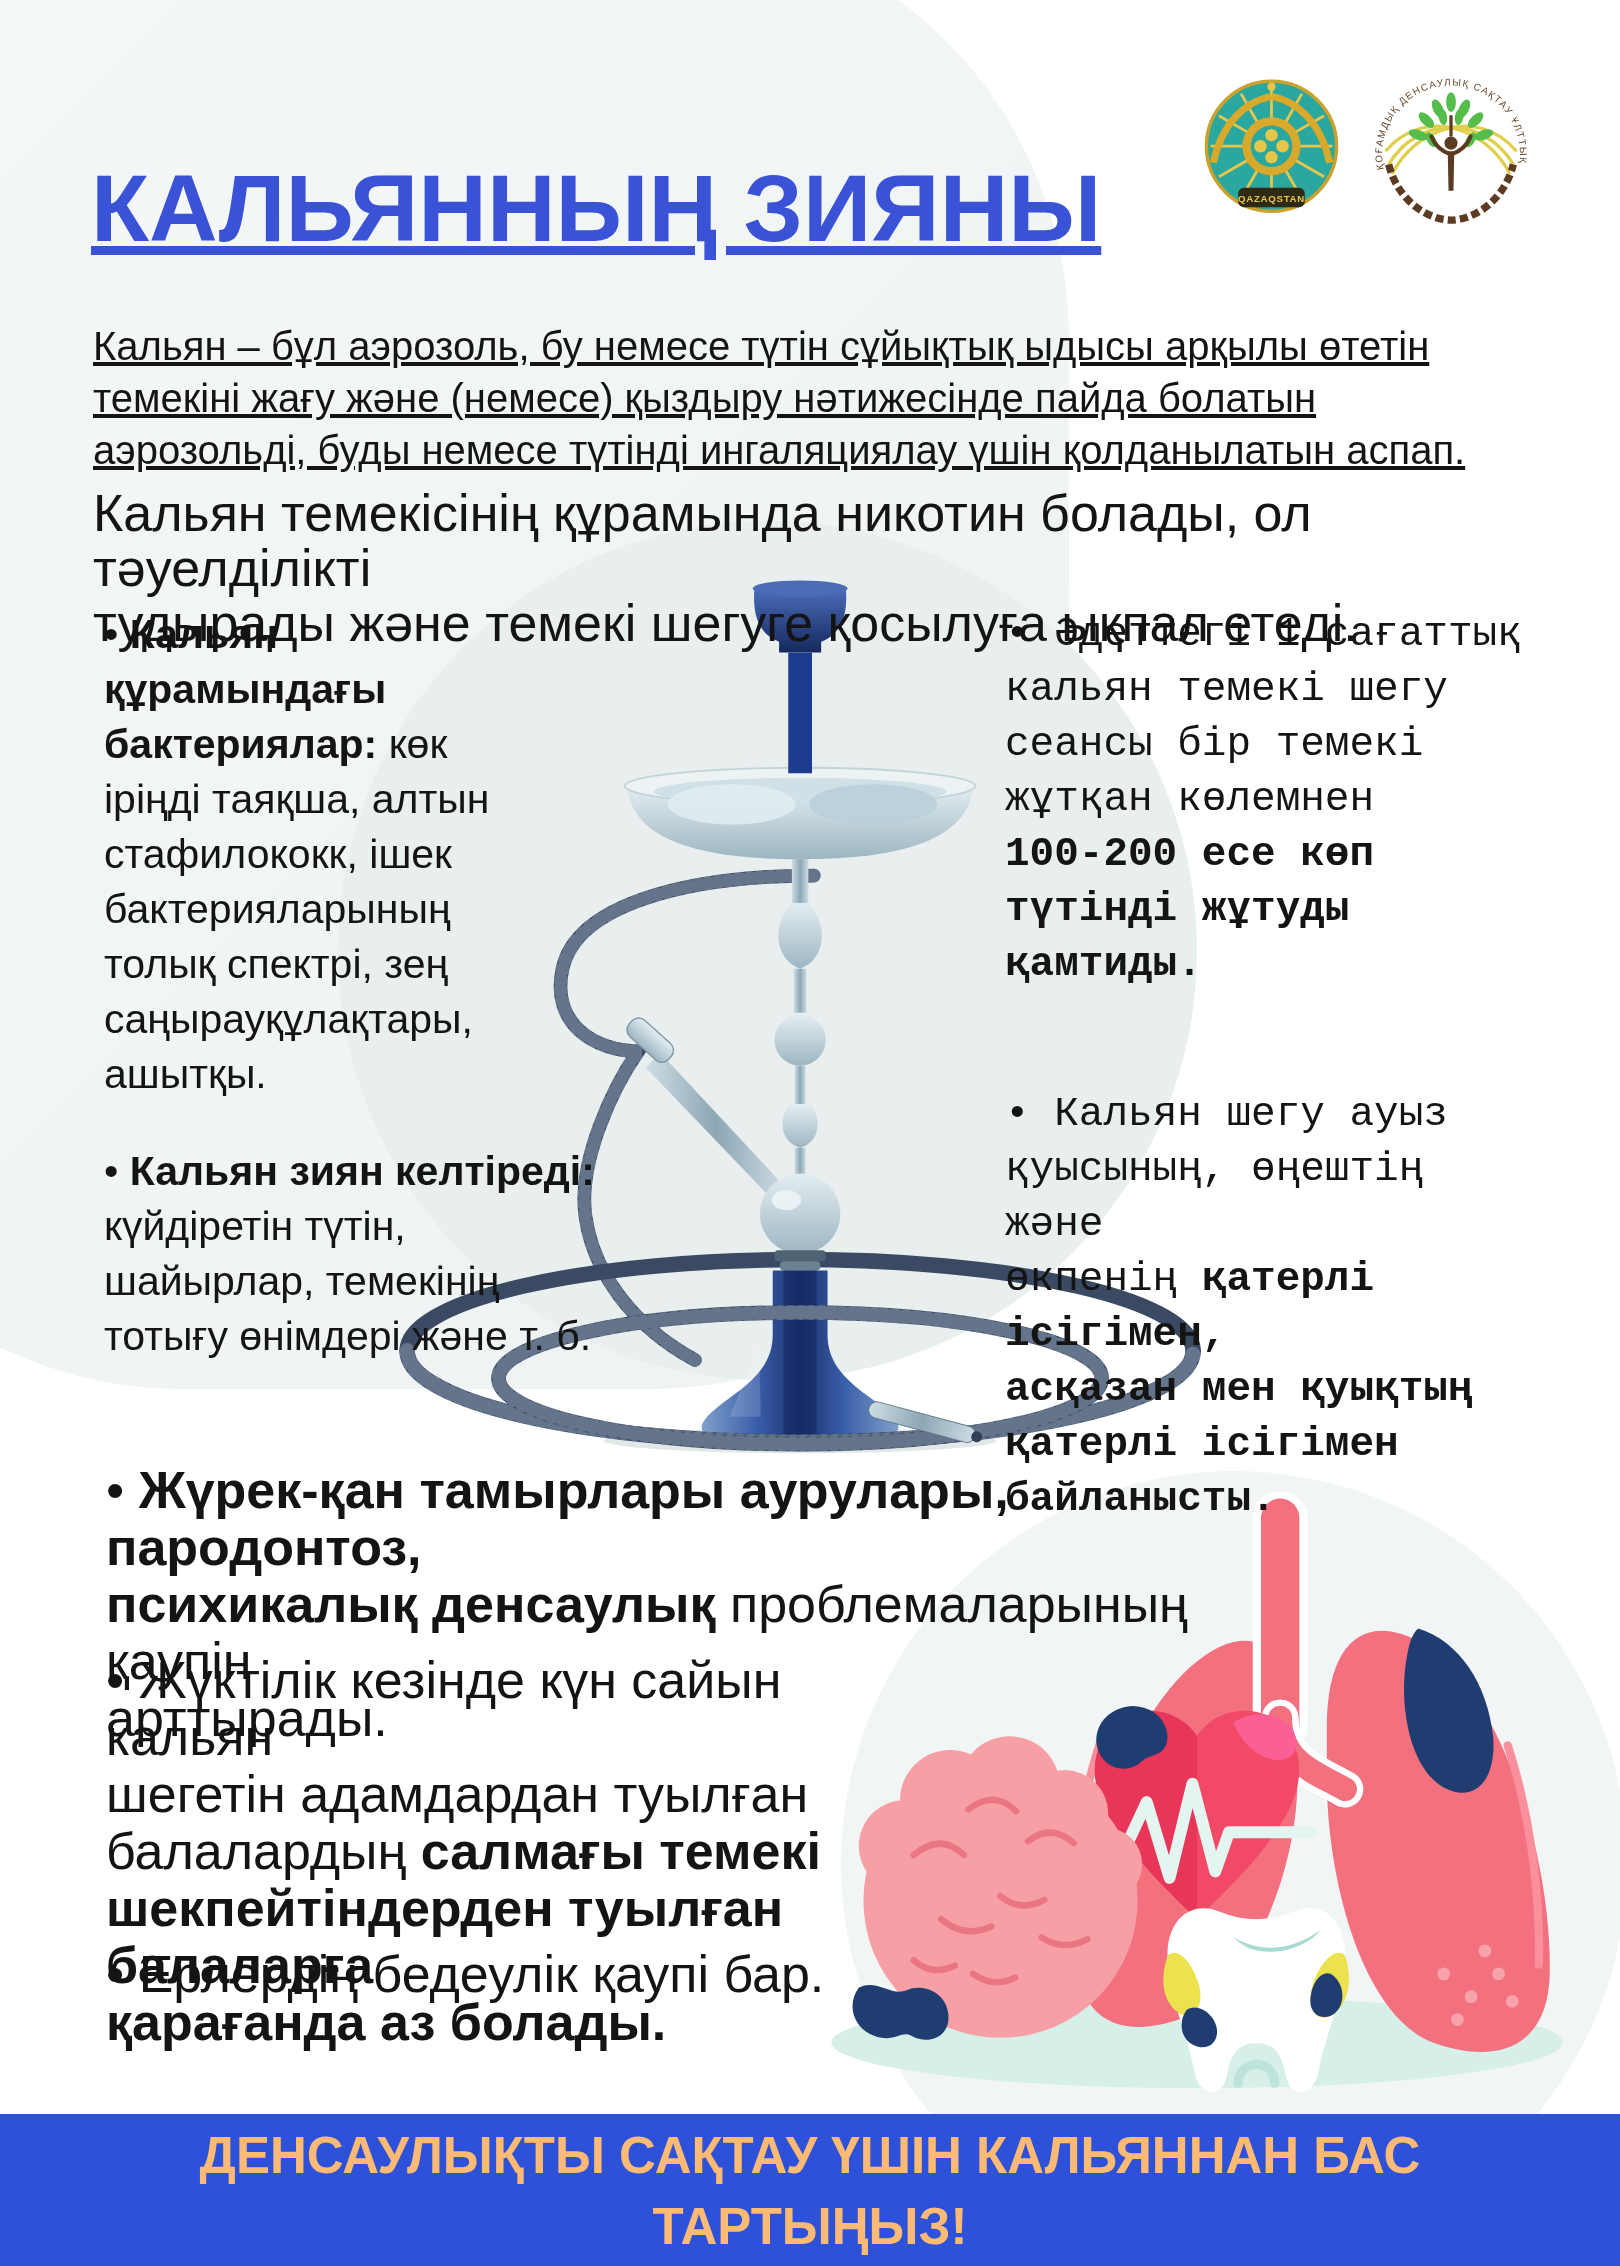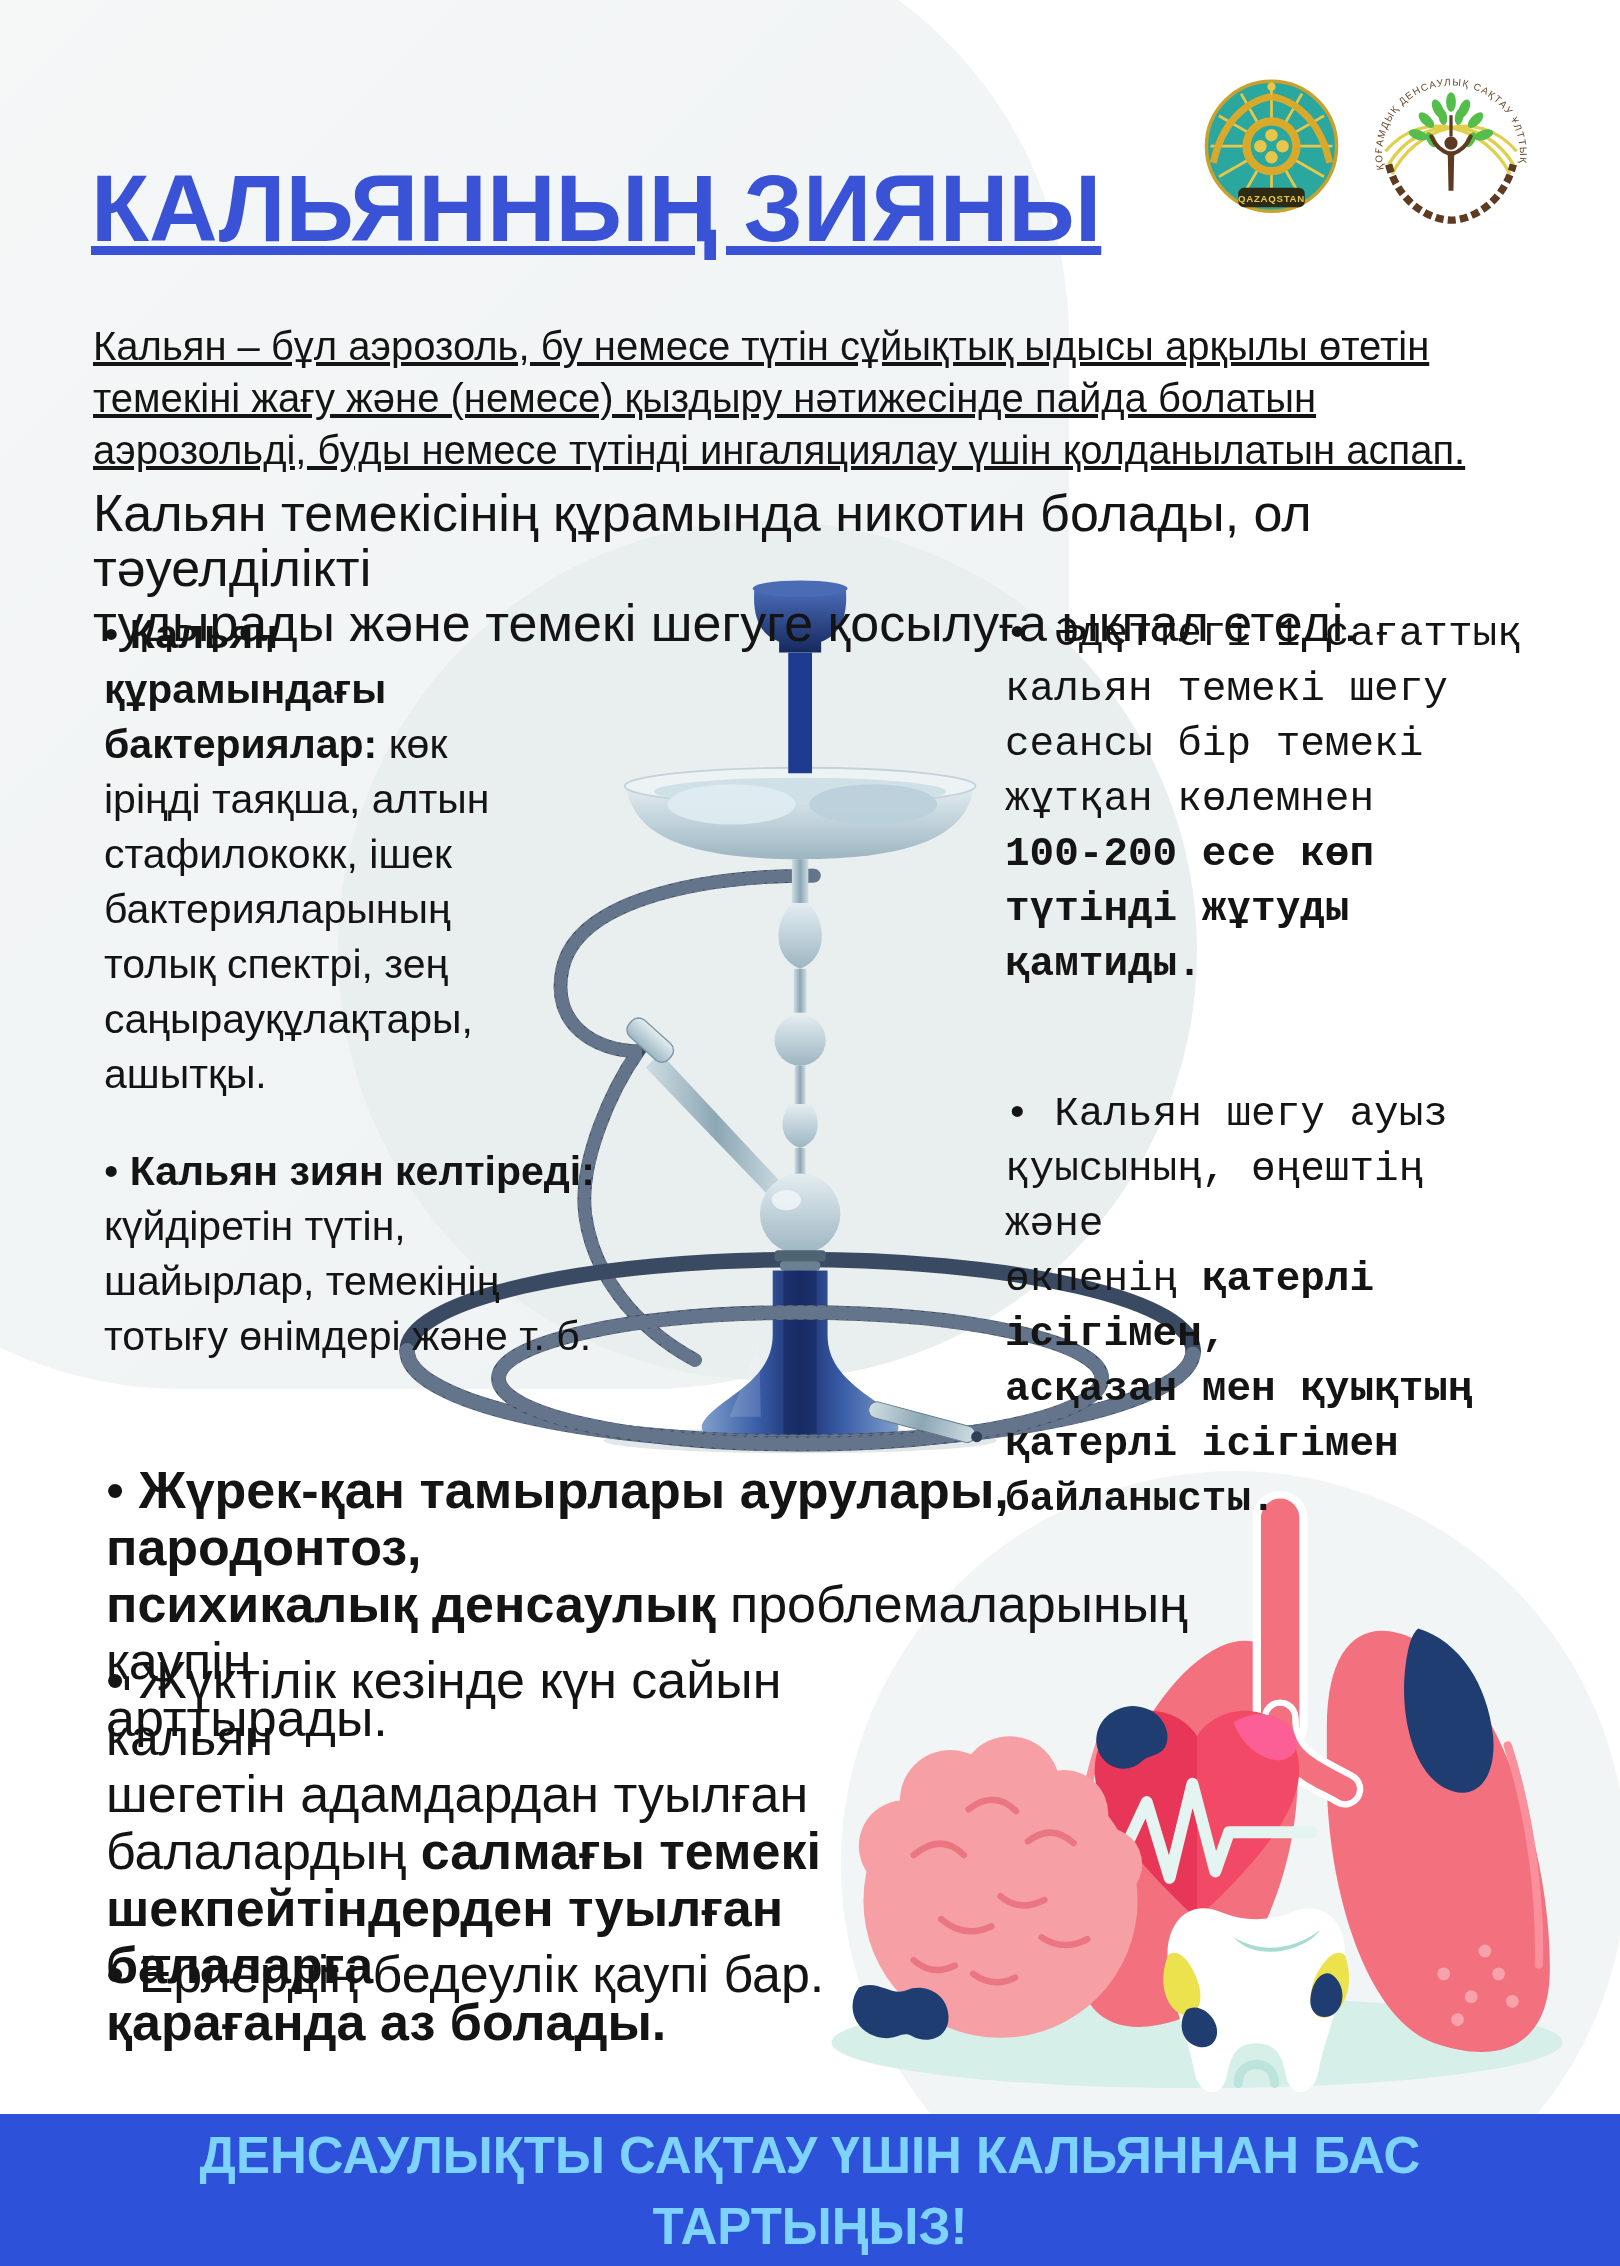--- a/index.html
+++ b/index.html
@@ -32,21 +32,21 @@
   .col .bullet{margin:0 0 42px 0; white-space:pre-line;}
   .col-right .bullet{margin-bottom:95px;}
   .bullet b{font-weight:bold;}
   .bottom-item{font-size:52px; line-height:57px;}
   .b1{left:106px; top:1462px; width:1087px;}
   .b2{left:106px; top:1652px; width:777px;}
   .b3{left:106px; top:1946px; width:822px;}
   
   .banner{position:absolute; left:0; right:0; top:2114px; bottom:0; background:var(--banner-blue);
     display:flex; align-items:center; justify-content:center; text-align:center;}
-  .banner p{margin:0; width:1243px; color:#7dd3fc; font-weight:bold; font-size:51px; line-height:71px; white-space:pre-line;}
+  .banner p{margin:0; width:1243px; color:#fdba74; font-weight:bold; font-size:51px; line-height:71px; white-space:pre-line;}
   
   .hookah{position:absolute; left:302px; top:574px; width:914px; height:882px;}
   .organs{position:absolute; left:804px; top:1462px; width:786px; height:649px;}
   svg{display:block;}
   .lungF{fill:var(--lung-pink);} .spotF{fill:var(--navy-spot);} .heartF{fill:var(--heart-red);}
   .brainF{fill:var(--brain-pink);} .mintF{fill:var(--mint);} .hoseS{stroke:var(--hose-navy);}
 </style>
 </head>
 <body>
 

